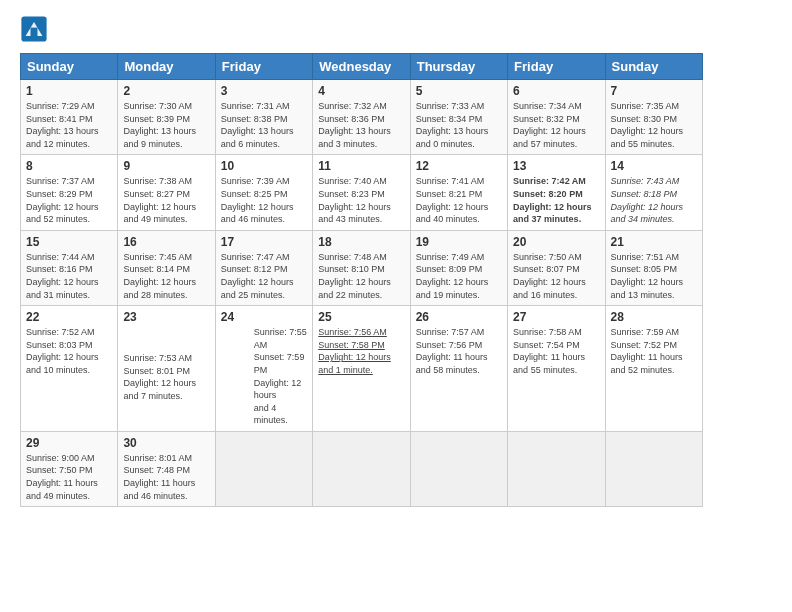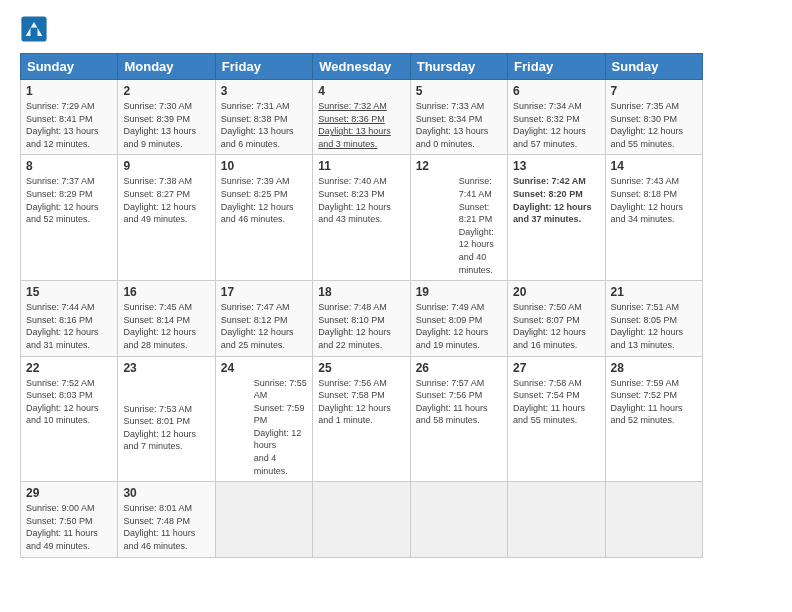--- a/index.html
+++ b/index.html
@@ -145,21 +145,21 @@
           </td>
           <td>
             <span class="day-number">3</span>
             <div class="day-info" style="white-space: pre-line;">Sunrise: 7:31 AM
 Sunset: 8:38 PM
 Daylight: 13 hours
 and 6 minutes.</div>
           </td>
           <td>
             <span class="day-number">4</span>
-            <div class="day-info" style="white-space: pre-line; text-decoration: underline;">Sunrise: 7:32 AM
+            <div class="day-info" style="white-space: pre-line;">Sunrise: 7:32 AM
 Sunset: 8:36 PM
 Daylight: 13 hours
 and 3 minutes.</div>
           </td>
           <td>
             <span class="day-number">5</span>
             <div class="day-info" style="white-space: pre-line;">Sunrise: 7:33 AM
 Sunset: 8:34 PM
 Daylight: 13 hours
 and 0 minutes.</div>
@@ -203,35 +203,35 @@
           </td>
           <td>
             <span class="day-number">11</span>
             <div class="day-info" style="white-space: pre-line;">Sunrise: 7:40 AM
 Sunset: 8:23 PM
 Daylight: 12 hours
 and 43 minutes.</div>
           </td>
           <td>
             <span class="day-number">12</span>
-            <div class="day-info" style="white-space: pre-line; margin-left: 43px;">Sunrise: 7:41 AM
+            <div class="day-info" style="white-space: pre-line;">Sunrise: 7:41 AM
 Sunset: 8:21 PM
 Daylight: 12 hours
 and 40 minutes.</div>
           </td>
           <td>
             <span class="day-number">13</span>
             <div class="day-info" style="white-space: pre-line; font-weight: bold;">Sunrise: 7:42 AM
 Sunset: 8:20 PM
 Daylight: 12 hours
 and 37 minutes.</div>
           </td>
           <td>
             <span class="day-number">14</span>
-            <div class="day-info" style="white-space: pre-line;">Sunrise: 7:43 AM
+            <div class="day-info" style="white-space: pre-line; font-style: italic;">Sunrise: 7:43 AM
 Sunset: 8:18 PM
 Daylight: 12 hours
 and 34 minutes.</div>
           </td>
         </tr>
         <tr>
           <td>
             <span class="day-number">15</span>
             <div class="day-info" style="white-space: pre-line;">Sunrise: 7:44 AM
 Sunset: 8:16 PM
@@ -298,21 +298,21 @@
           </td>
           <td>
             <span class="day-number">24</span>
             <div class="day-info" style="white-space: pre-line; margin-left: 33px;">Sunrise: 7:55 AM
 Sunset: 7:59 PM
 Daylight: 12 hours
 and 4 minutes.</div>
           </td>
           <td>
             <span class="day-number">25</span>
-            <div class="day-info" style="white-space: pre-line;">Sunrise: 7:56 AM
+            <div class="day-info" style="white-space: pre-line; text-decoration: underline;">Sunrise: 7:56 AM
 Sunset: 7:58 PM
 Daylight: 12 hours
 and 1 minute.</div>
           </td>
           <td>
             <span class="day-number">26</span>
             <div class="day-info" style="white-space: pre-line;">Sunrise: 7:57 AM
 Sunset: 7:56 PM
 Daylight: 11 hours
 and 58 minutes.</div>

